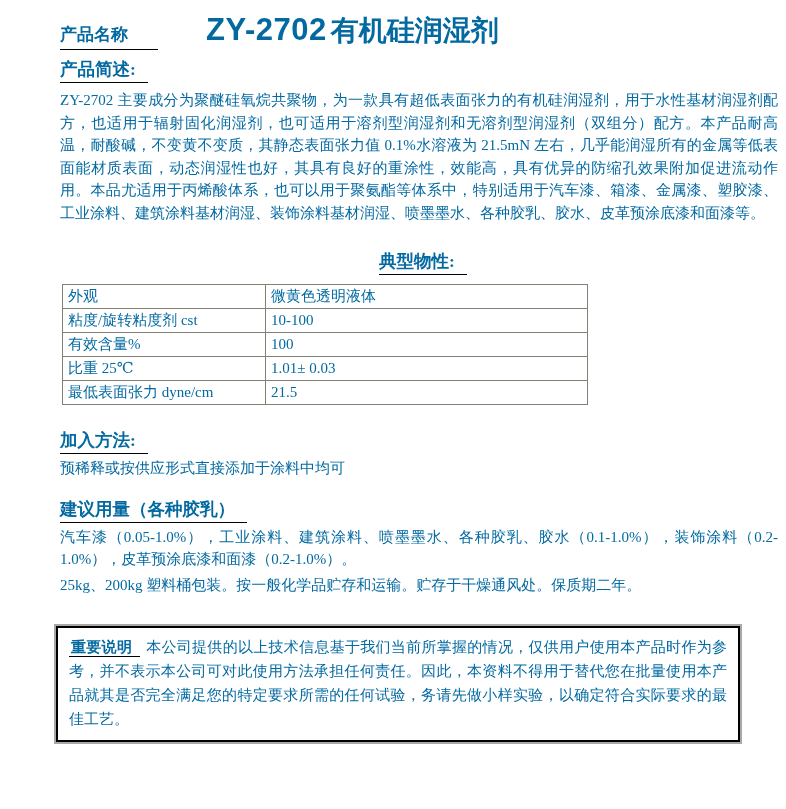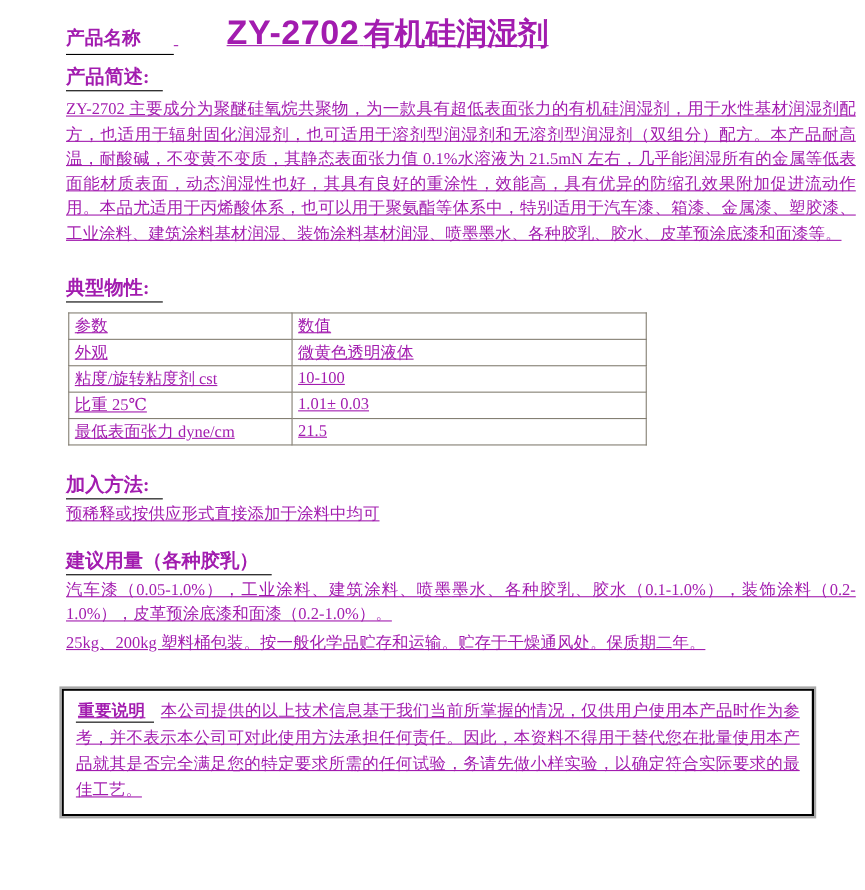--- a/index.html
+++ b/index.html
@@ -1,24 +1,23 @@
 <!DOCTYPE html>
 <html><head>
 <meta charset="utf-8">
 <style>
   html,body { margin:0; padding:0; background:#ffffff; }
   .page {
     position:relative;
     width:786px; height:809px;
     background:#ffffff;
-    color:#a21caf;
+    color:#0369a1;
     font-family:"Liberation Serif","DejaVu Serif",serif;
     box-sizing:border-box;
     overflow:hidden;
-    text-decoration:underline;
   }
   
   .title-row { padding-top:12px; margin-left:60px; white-space:nowrap; }
   .label-product {
     display:inline-block;
     font-size:17px; font-weight:bold;
     border-bottom:1.5px solid #000;
     padding:0 30px 3px 0;
     vertical-align:baseline;
   }
@@ -39,21 +38,21 @@
     border-bottom:1.5px solid #000;
     padding:0 12px 2px 0;
   }
   
   .body-text {
     margin:6px 8px 0 60px;
     font-size:15px; line-height:22.5px;
     text-align:justify;
   }
   .mt-intro-h   { margin-top:8px; }
-  .mt-props-h   { margin-top:26px; }
+  .mt-props-h   { margin-top:26px;text-align:center; }
   .mt-add-h     { margin-top:24px; }
   .mt-dose-h    { margin-top:18px; }
   .mt-pack-h    { margin-top:17px; }
   .tight { margin-top:3px; }
   
   table.props {
     margin:9px 0 0 62px;
     border-collapse:collapse;
     width:526px;
     table-layout:fixed;
@@ -102,30 +101,30 @@
     <span class="u">产品简述:</span>
   </div>
   <div class="body-text">ZY-2702 主要成分为聚醚硅氧烷共聚物，为一款具有超低表面张力的有机硅润湿剂，用于水性基材润湿剂配方，也适用于辐射固化润湿剂，也可适用于溶剂型润湿剂和无溶剂型润湿剂（双组分）配方。本产品耐高温，耐酸碱，不变黄不变质，其静态表面张力值 0.1%水溶液为 21.5mN 左右，几乎能润湿所有的金属等低表面能材质表面，动态润湿性也好，其具有良好的重涂性，效能高，具有优异的防缩孔效果附加促进流动作用。本品尤适用于丙烯酸体系，也可以用于聚氨酯等体系中，特别适用于汽车漆、箱漆、金属漆、塑胶漆、工业涂料、建筑涂料基材润湿、装饰涂料基材润湿、喷墨墨水、各种胶乳、胶水、皮革预涂底漆和面漆等。</div>
 
   <div class="section-heading mt-props-h">
     <span class="u">典型物性:</span>
   </div>
   <table class="props">
     <tbody>
       <tr>
-        <td class="c1">参数</td>
-        <td>数值</td>
-      </tr>
-      <tr>
         <td class="c1">外观</td>
         <td>微黄色透明液体</td>
       </tr>
       <tr>
         <td class="c1">粘度/旋转粘度剂 cst</td>
         <td>10-100</td>
+      </tr>
+      <tr>
+        <td class="c1">有效含量%</td>
+        <td>100</td>
       </tr>
       <tr>
         <td class="c1">比重 25℃</td>
         <td>1.01± 0.03</td>
       </tr>
       <tr>
         <td class="c1">最低表面张力 dyne/cm</td>
         <td>21.5</td>
       </tr>
     </tbody>

